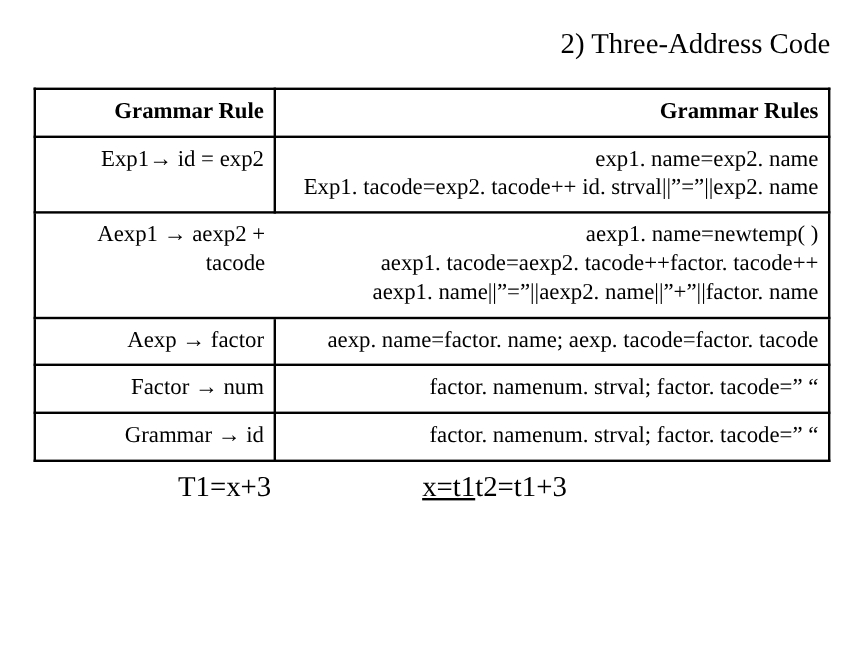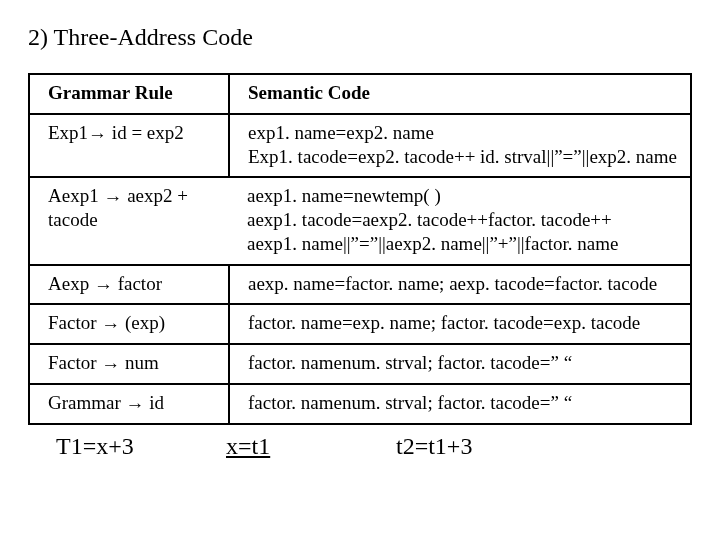--- a/index.html
+++ b/index.html
@@ -7,20 +7,21 @@
     padding: 0;
     width: 720px;
     height: 540px;
     background: #ffffff;
     font-family: "Times New Roman", Times, serif;
     color: #000;
   }
   .page {
     box-sizing: border-box;
     padding: 24px 28px 0 28px;
+    text-align: right;
   }
   .title {
     font-size: 24px;
     margin: 0 0 22px 0;
     font-weight: normal;
   }
   table {
     border-collapse: collapse;
     width: 100%;
     table-layout: fixed;
@@ -58,43 +59,39 @@
   <h2 class="title">2) Three-Address Code</h2>
 
   <table>
     <colgroup>
       <col class="grammar">
       <col class="semantic">
     </colgroup>
     <tbody>
       <tr>
         <td class="hdr">Grammar Rule</td>
-        <td class="hdr">Semantic Code</td>
+        <td class="hdr">Grammar Rules</td>
       </tr>
 
       <tr>
         <td> Exp1→ id = exp2</td>
         <td class="wrap">exp1. name=exp2. name<br>Exp1. tacode=exp2. tacode++ id. strval||”=”||exp2. name</td>
       </tr>
 
 
       <tr>
         <td class="span-left">Aexp1 → aexp2 + tacode</td>
         <td class="span-right wrap">aexp1. name=newtemp( )<br>aexp1. tacode=aexp2. tacode++factor. tacode++<br>aexp1. name||”=”||aexp2. name||”+”||factor. name</td>
       </tr>
 
       <tr>
         <td>Aexp → factor</td>
         <td>aexp. name=factor. name; aexp. tacode=factor. tacode</td>
       </tr>
 
-      <tr>
-        <td>Factor → (exp)</td>
-        <td>factor. name=exp. name; factor. tacode=exp. tacode</td>
-      </tr>
 
       <tr>
         <td>Factor → num</td>
         <td>factor. namenum. strval; factor. tacode=” “</td>
       </tr>
 
       <tr>
         <td>Grammar →  id</td>
         <td>factor. namenum. strval; factor. tacode=” “</td>
       </tr>

